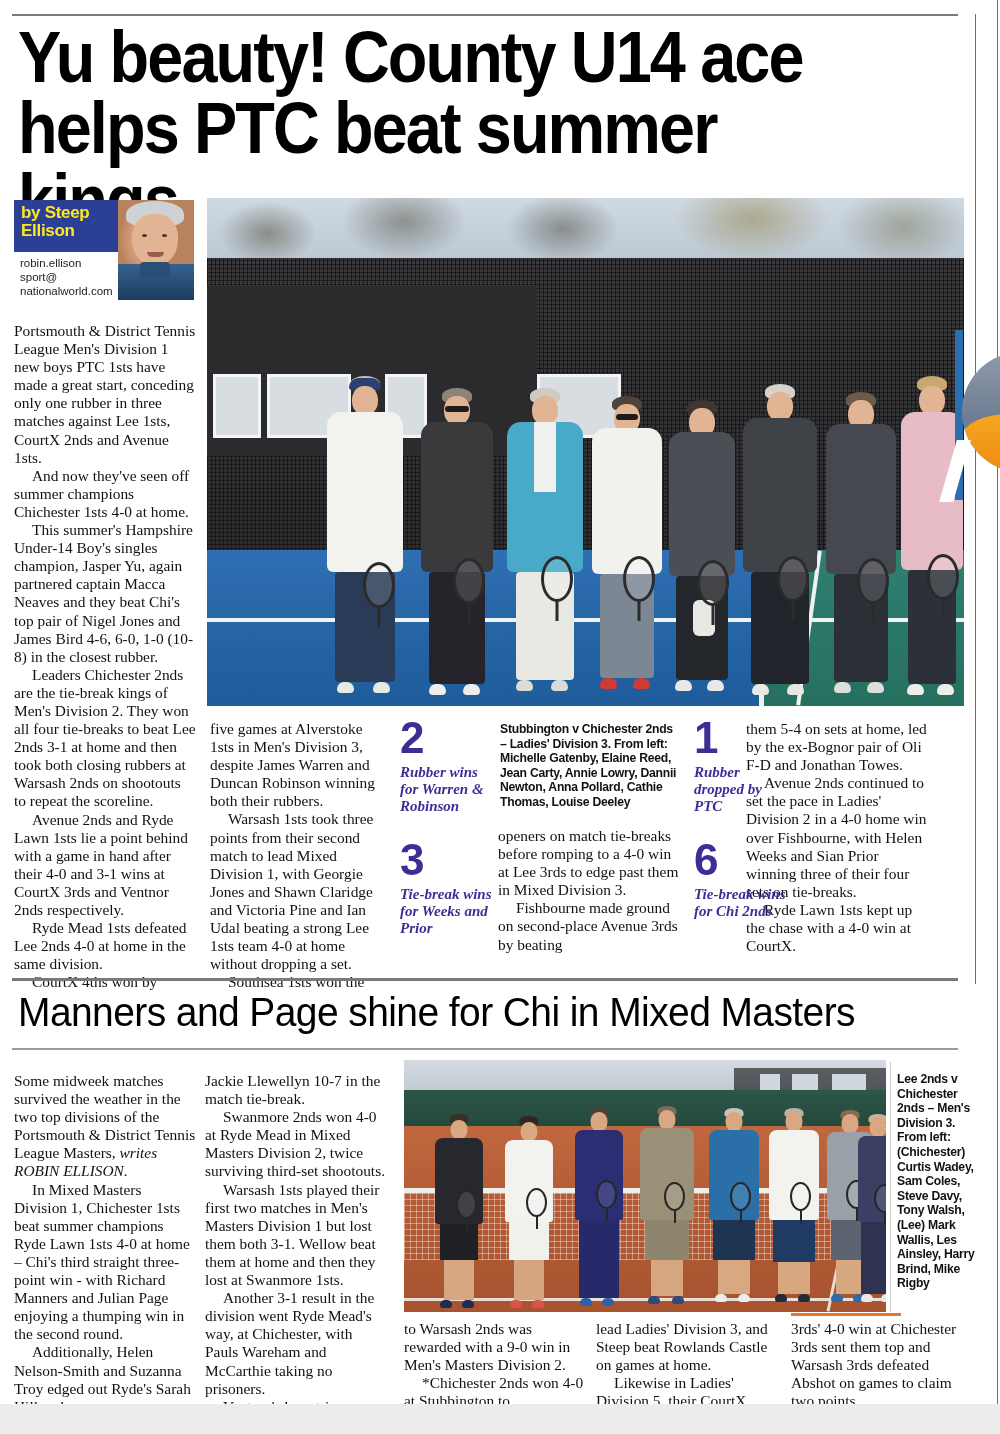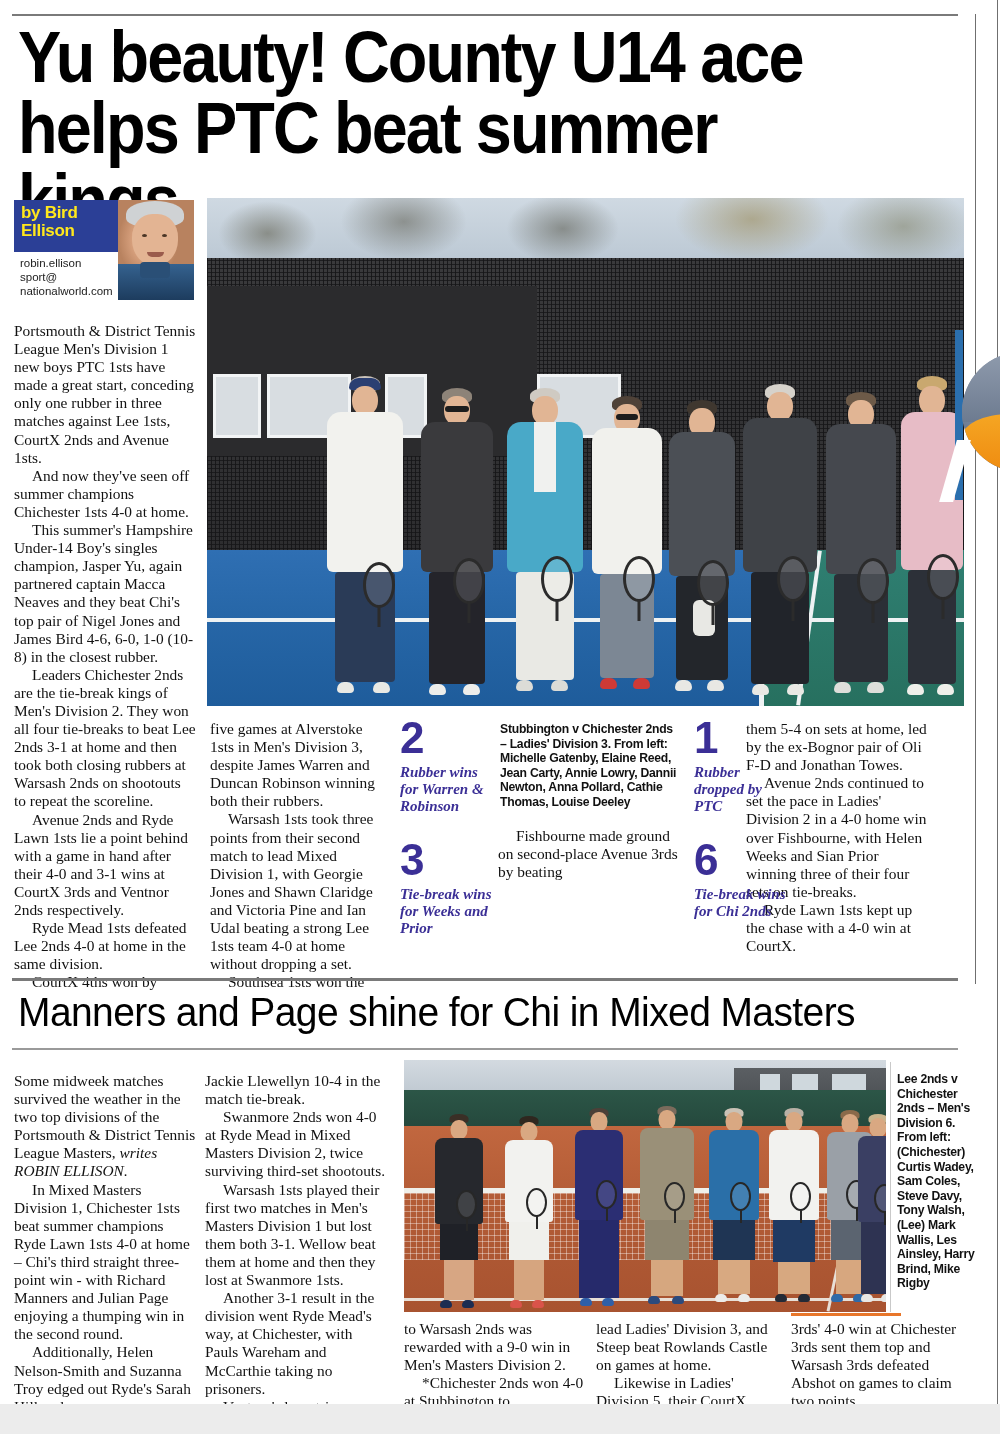--- a/index.html
+++ b/index.html
@@ -188,21 +188,21 @@
   <div class="edge-line" style="left:997px;top:0;height:1434px;"></div>
 
   <div class="hl-main">
     <span>Yu beauty! County U14 ace</span>
     <span>helps PTC beat summer kings</span>
   </div>
 
   <div class="byline">
     <div class="byline-bluebox"></div>
     <div class="byline-name">
-      <div>by Bird</div>
+      <div>by Steep</div>
       <div>Ellison</div>
     </div>
     <div class="byline-contact">
       <div>robin.ellison</div>
       <div>sport@</div>
       <div>nationalworld.com</div>
     </div>
     <div class="byline-photo">
       <div class="hair"></div>
       <div class="face"></div>
@@ -334,20 +334,21 @@
     <p class="indent">CourtX 4ths won by</p>
   </div>
 
   <div class="col" style="left:210px;top:720px;width:178px;">
     <p>five games at Alverstoke 1sts in Men's Division 3, despite James Warren and Duncan Robinson winning both their rubbers.</p>
     <p class="indent">Warsash 1sts took three points from their second match to lead Mixed Division 1, with Georgie Jones and Shawn Claridge and Victoria Pine and Ian Udal beating a strong Lee 1sts team 4-0 at home without dropping a set.</p>
     <p class="indent">Southsea 1sts won the</p>
   </div>
 
   <div class="col" style="left:498px;top:827px;width:186px;">
+    <p>openers on match tie-breaks before romping to a 4-0 win at Lee 3rds to edge past them in Mixed Division 3.</p>
     <p class="indent">Fishbourne made ground on second-place Avenue 3rds by beating</p>
   </div>
 
   <div class="col" style="left:746px;top:720px;width:182px;">
     <p>them 5-4 on sets at home, led by the ex-Bognor pair of Oli F-D and Jonathan Towes.</p>
     <p class="indent">Avenue 2nds continued to set the pace in Ladies' Division 2 in a 4-0 home win over Fishbourne, with Helen Weeks and Sian Prior winning three of their four sets on tie-breaks.</p>
     <p class="indent">Ryde Lawn 1sts kept up the chase with a 4-0 win at CourtX.</p>
   </div>
 
   <div class="fact" style="left:400px;top:718px;">
@@ -473,21 +474,21 @@
     </div>
   </div>
 
   <div class="col" style="left:14px;top:1072px;width:182px;">
     <p><span>Some midweek matches survived the weather in the two top divisions of the Portsmouth &amp; District Tennis League Masters, </span><em>writes ROBIN ELLISON.</em></p>
     <p class="indent">In Mixed Masters Division 1, Chichester 1sts beat summer champions Ryde Lawn 1sts 4-0 at home – Chi's third straight three-point win - with Richard Manners and Julian Page enjoying a thumping win in the second round.</p>
     <p class="indent">Additionally, Helen Nelson-Smith and Suzanna Troy edged out Ryde's Sarah Hill and</p>
   </div>
 
   <div class="col" style="left:205px;top:1072px;width:182px;">
-    <p>Jackie Llewellyn 10-4 in the match tie-break.</p>
+    <p>Jackie Llewellyn 10-7 in the match tie-break.</p>
     <p class="indent">Swanmore 2nds won 4-0 at Ryde Mead in Mixed Masters Division 2, twice surviving third-set shootouts.</p>
     <p class="indent">Warsash 1sts played their first two matches in Men's Masters Division 1 but lost them both 3-1. Wellow beat them at home and then they lost at Swanmore 1sts.</p>
     <p class="indent">Another 3-1 result in the division went Ryde Mead's way, at Chichester, with Pauls Wareham and McCarthie taking no prisoners.</p>
     <p class="indent">Ventnor's long trip</p>
   </div>
 
   <div class="col" style="left:404px;top:1320px;width:182px;">
     <p>to Warsash 2nds was rewarded with a 9-0 win in Men's Masters Division 2.</p>
     <p class="indent">*Chichester 2nds won 4-0 at Stubbington to</p>
   </div>
@@ -495,18 +496,18 @@
   <div class="col" style="left:596px;top:1320px;width:182px;">
     <p>lead Ladies' Division 3, and Steep beat Rowlands Castle on games at home.</p>
     <p class="indent">Likewise in Ladies' Division 5, their CourtX</p>
   </div>
 
   <div class="orange-rule"></div>
   <div class="col" style="left:791px;top:1320px;width:182px;">
     <p>3rds' 4-0 win at Chichester 3rds sent them top and Warsash 3rds defeated Abshot on games to claim two points.</p>
   </div>
 
-  <div class="caption" style="left:897px;top:1072px;width:78px;">Lee 2nds v Chichester 2nds – Men's Division 6. From left: (Chichester) Curtis Wadey, Sam Coles, Steve Davy, Tony Walsh, (Lee) Mark Wallis, Les Ainsley, Harry Brind, Mike Rigby</div>
+  <div class="caption" style="left:897px;top:1072px;width:78px;">Lee 2nds v Chichester 2nds – Men's Division 3. From left: (Chichester) Curtis Wadey, Sam Coles, Steve Davy, Tony Walsh, (Lee) Mark Wallis, Les Ainsley, Harry Brind, Mike Rigby</div>
 
   <div class="vrule" style="left:890px;top:1062px;height:250px;"></div>
 
   <div class="bottom-band"></div>
 </div>
 
 </body></html>

